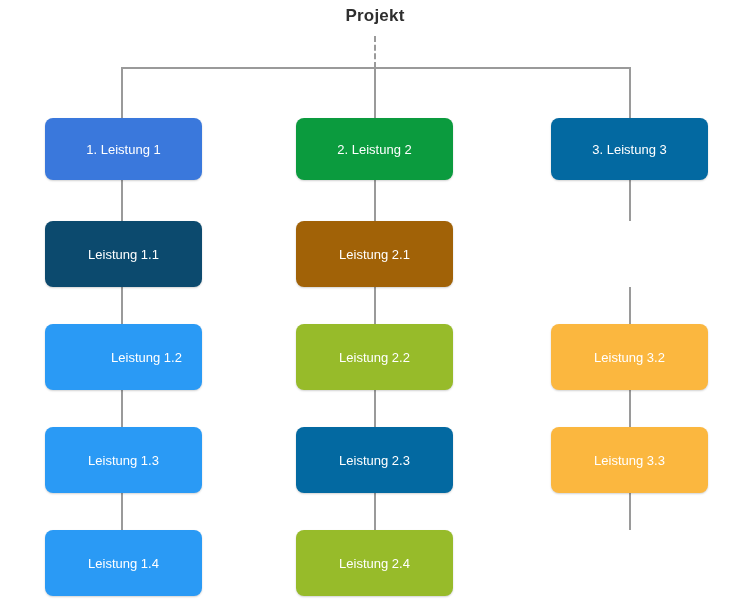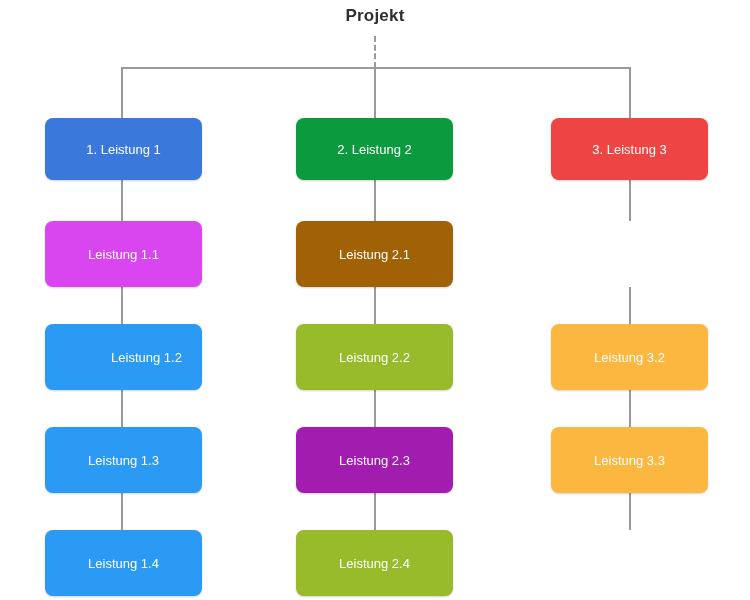--- a/index.html
+++ b/index.html
@@ -123,28 +123,28 @@
   <div class="vlink c2 g2"></div>
   <div class="vlink c2 g3"></div>
   <div class="vlink c2 g4"></div>
 
   <div class="vlink c3 g1"></div>
   <div class="vlink c3 g2"></div>
   <div class="vlink c3 g3"></div>
   <div class="vlink c3 g4"></div>
 
   <div class="node head col1 r1" style="background: rgb(58, 120, 220);">1. Leistung 1</div>
-  <div class="node sub col1 r2" style="background: #d946ef;">Leistung 1.1</div>
+  <div class="node sub col1 r2" style="background: #0c4a6e;">Leistung 1.1</div>
   <div class="node sub col1 r3" style="background: rgb(42, 154, 245); padding-left: 46px;">Leistung 1.2</div>
   <div class="node sub col1 r4" style="background: rgb(42, 154, 245);">Leistung 1.3</div>
   <div class="node sub col1 r5" style="background: rgb(42, 154, 245);">Leistung 1.4</div>
 
   <div class="node head col2 r1" style="background: rgb(11, 155, 62);">2. Leistung 2</div>
   <div class="node sub col2 r2" style="background: #a16207;">Leistung 2.1</div>
   <div class="node sub col2 r3" style="background: rgb(151, 187, 42);">Leistung 2.2</div>
-  <div class="node sub col2 r4" style="background: #a21caf;">Leistung 2.3</div>
+  <div class="node sub col2 r4" style="background: #0369a1;">Leistung 2.3</div>
   <div class="node sub col2 r5" style="background: rgb(151, 187, 42);">Leistung 2.4</div>
 
-  <div class="node head col3 r1" style="background: #ef4444;">3. Leistung 3</div>
+  <div class="node head col3 r1" style="background: #0369a1;">3. Leistung 3</div>
   <div class="node sub col3 r3" style="background: rgb(251, 183, 63);">Leistung 3.2</div>
   <div class="node sub col3 r4" style="background: rgb(251, 183, 63);">Leistung 3.3</div>
 
 </div>
 
 </body></html>

